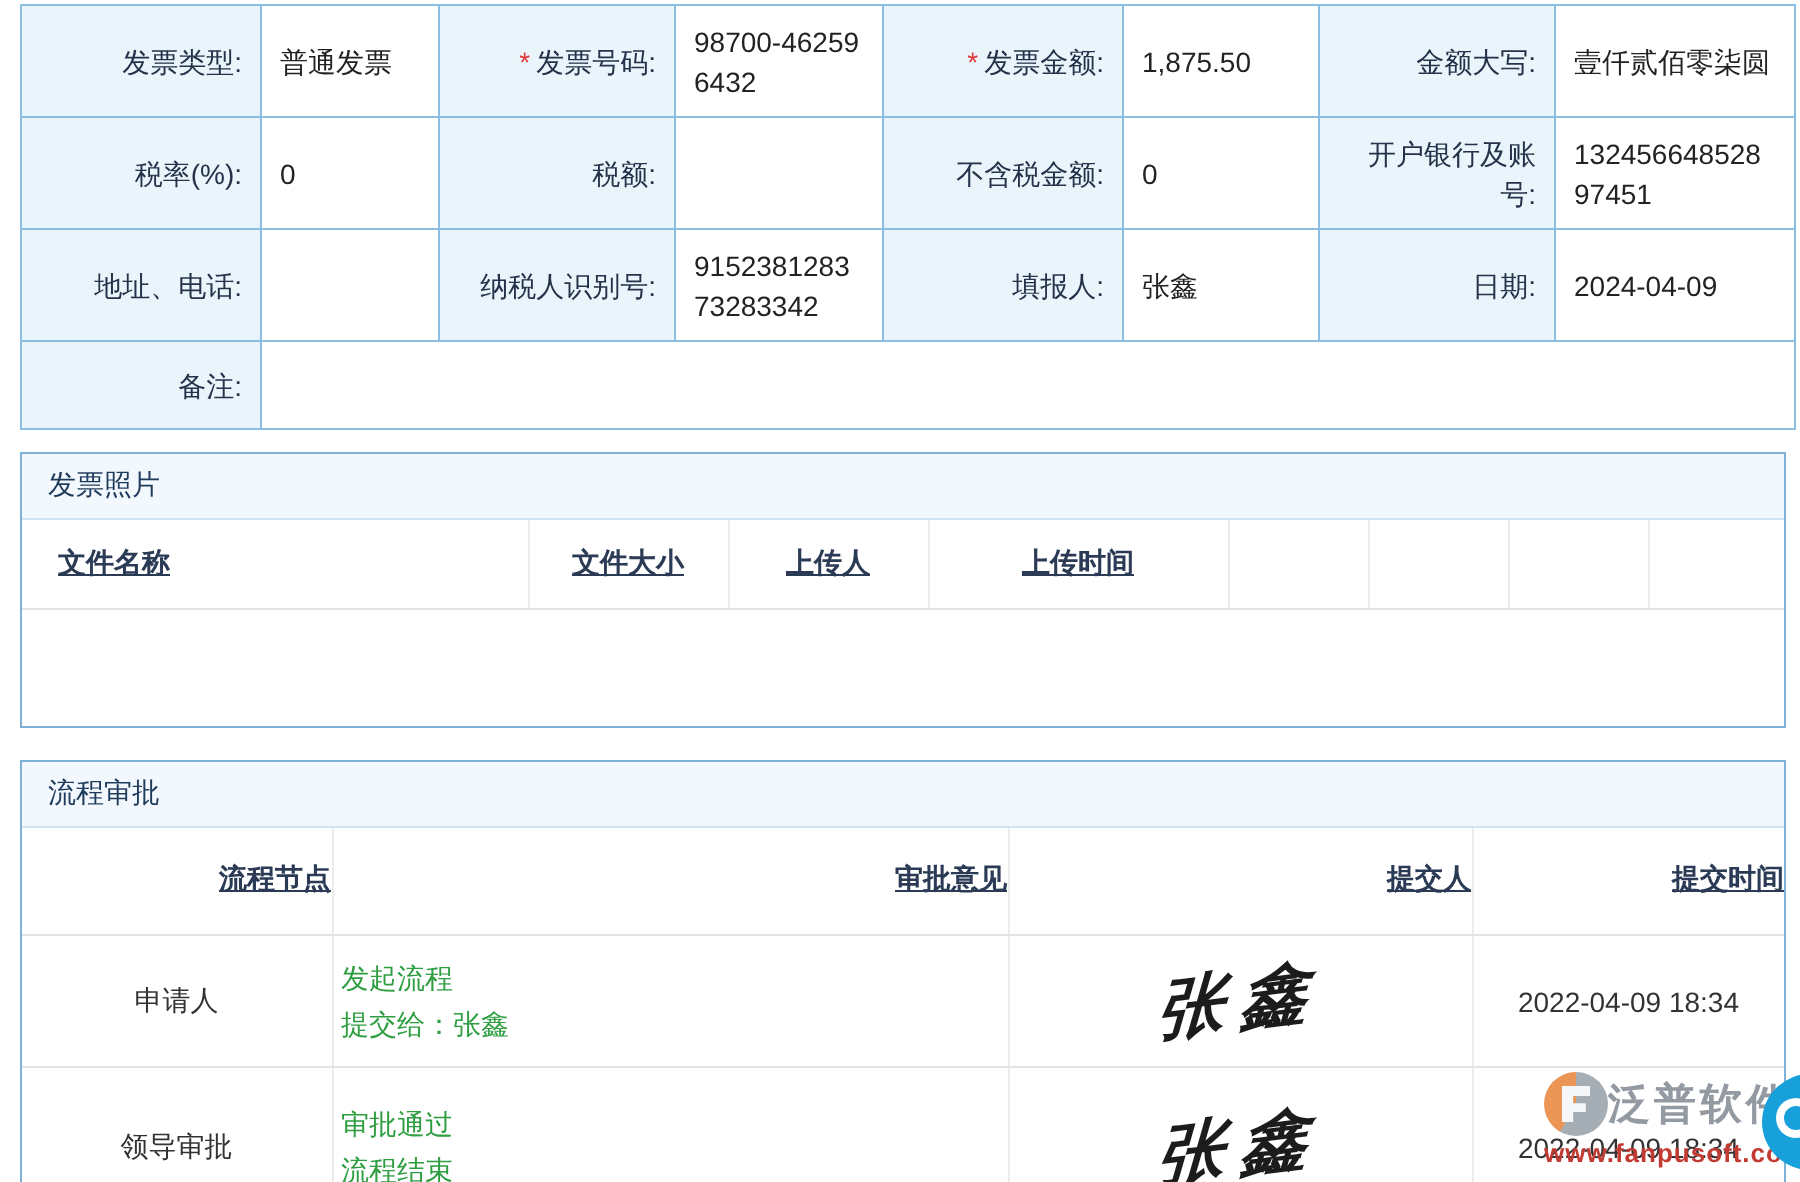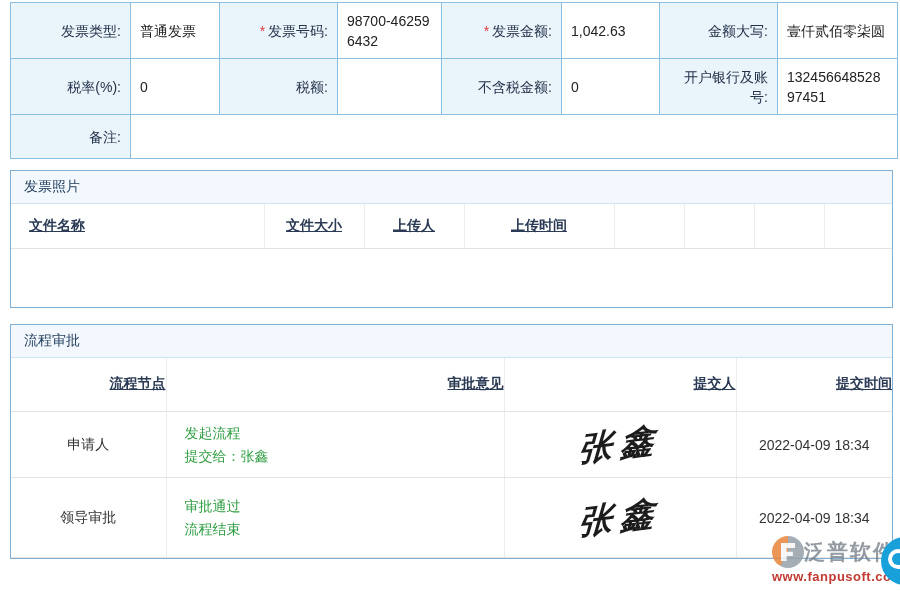--- a/index.html
+++ b/index.html
@@ -32,21 +32,21 @@
   .photo-head th.t-left { text-align:left; padding-left:18px; }
   .photo-body { height:58px; background:#fff; }
 
   .appr-head th { height:54px; text-align:right; }
   .grid-table td { border-right:1px solid #ececec; border-bottom:1px solid #e3e3e3;
     font-size:14px; color:#333; vertical-align:middle; background:#fff; }
   .grid-table td:last-child { border-right:none; }
   .appr-row1 { height:66px; }
   .appr-row2 { height:80px; }
   td.c { text-align:center; }
-  td.opinion { padding:6px 6px 6px 18px; }
+  td.opinion { padding:6px 6px 6px 4px; }
   .op-line { color:#2e9e41; font-size:14px; line-height:23px; }
   .signature { display:inline-block; font-size:34px; font-weight:bold; font-style:italic;
     color:#1c1c1c; transform:rotate(-7deg) skewX(-10deg); letter-spacing:8px;
     font-family:"DejaVu Serif","Liberation Serif",serif; }
   .time-cell { color:#333; }
 
   
   .watermark { position:absolute; left:772px; top:536px; width:130px; pointer-events:none; }
   .wm-row { display:flex; align-items:center; }
   .wm-logo { width:32px; height:32px; border-radius:50%; flex:0 0 32px; opacity:.85;
@@ -77,33 +77,43 @@
       <col style="width:118px">
       <col style="width:120px">
   </colgroup>
   <tbody>
       <tr>
     <td class="lbl"><span class="req"></span><span>发票类型:</span></td>
     <td class="val">普通发票</td>
     <td class="lbl"><span class="req">*</span><span>发票号码:</span></td>
     <td class="val">98700-462596432</td>
     <td class="lbl"><span class="req">*</span><span>发票金额:</span></td>
-    <td class="val">1,042.63</td>
+    <td class="val">1,875.50</td>
     <td class="lbl"><span>金额大写:</span></td>
     <td class="val">壹仟贰佰零柒圆</td>
   </tr>
   <tr>
     <td class="lbl"><span>税率(%):</span></td>
     <td class="val">0</td>
     <td class="lbl"><span>税额:</span></td>
     <td class="val"></td>
     <td class="lbl"><span>不含税金额:</span></td>
     <td class="val">0</td>
     <td class="lbl"><span>开户银行及账号:</span></td>
     <td class="val">13245664852897451</td>
+  </tr>
+  <tr>
+    <td class="lbl"><span>地址、电话:</span></td>
+    <td class="val"></td>
+    <td class="lbl"><span>纳税人识别号:</span></td>
+    <td class="val">915238128373283342</td>
+    <td class="lbl"><span>填报人:</span></td>
+    <td class="val">张鑫</td>
+    <td class="lbl"><span>日期:</span></td>
+    <td class="val">2024-04-09</td>
   </tr>
   <tr class="remark-row">
     <td class="lbl"><span>备注:</span></td>
     <td class="val" colspan="7"></td>
   </tr>
 </tbody>
   </table>
 
 <div class="panel panel-photo">
   <div class="panel-header">发票照片</div>

